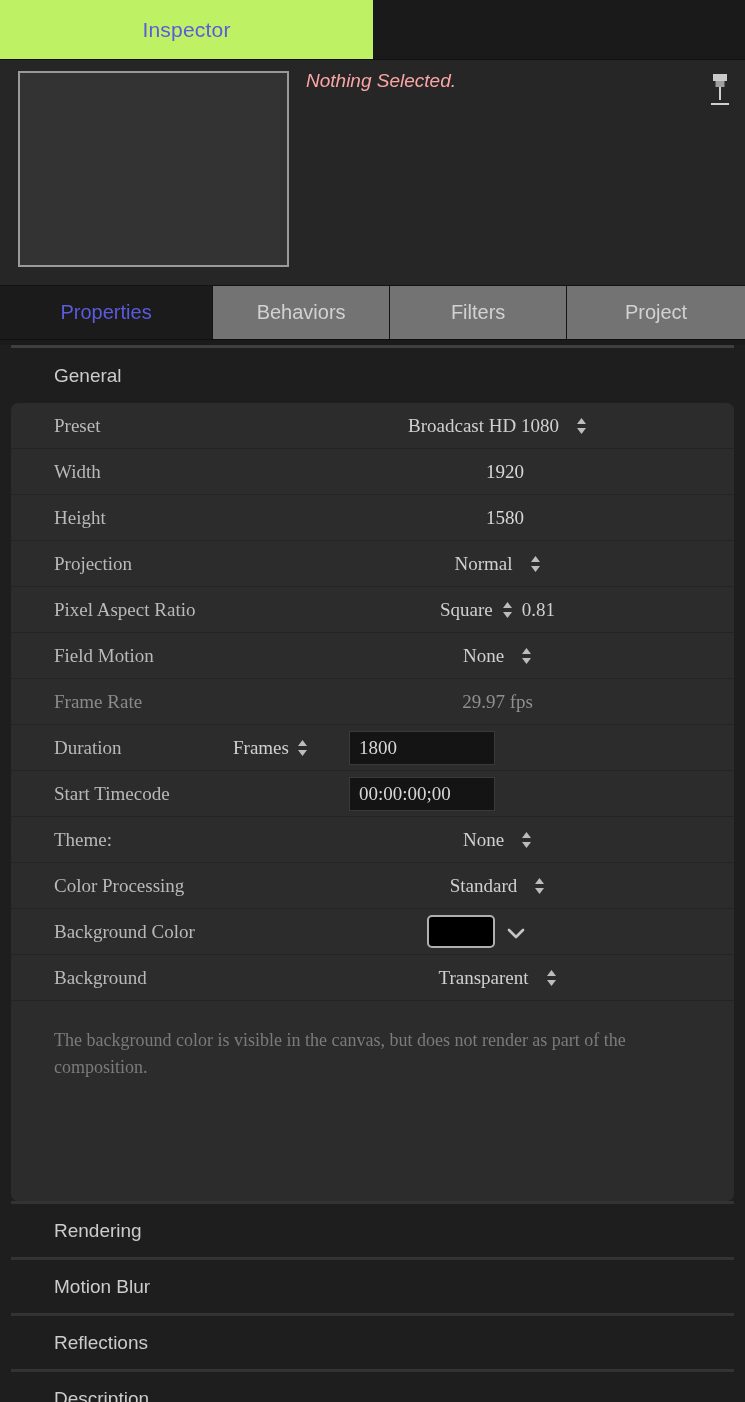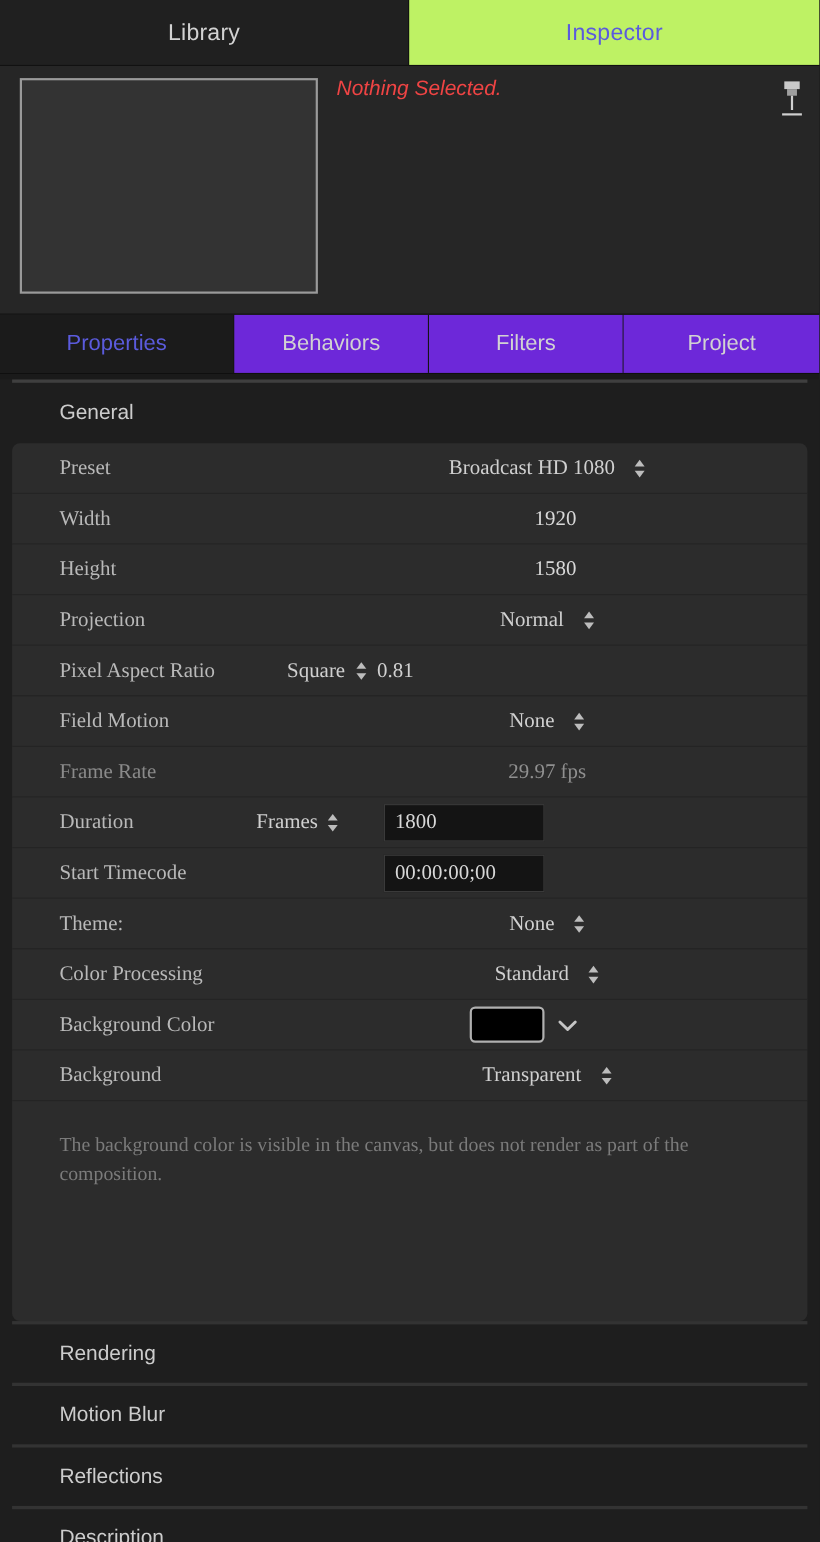--- a/index.html
+++ b/index.html
@@ -59,21 +59,21 @@
     background: #333333;
     border: 2px solid #9a9a9a;
     box-sizing: border-box;
   }
   .nothing-selected {
     position: absolute;
     left: 306px;
     top: 10px;
     font-size: 19px;
     font-style: italic;
-    color: #ef4444;
+    color: #fca5a5;
   }
   .pin-btn {
     position: absolute;
     right: 10px;
     top: 10px;
     width: 30px;
     height: 42px;
   }
 
   
@@ -81,21 +81,21 @@
     display: flex;
     height: 53px;
     background: #232323;
     border-bottom: 1px solid #0f0f0f;
   }
   .i-tab {
     display: flex;
     align-items: center;
     justify-content: center;
     font-size: 20px;
-    background: #6d28d9;
+    background: #737373;
     color: #d2d2d2;
     border-right: 1px solid #141414;
     box-sizing: border-box;
   }
   .i-tab.active {
     background: #1b1b1b;
     color: #5b5bdd;
   }
   .i-tab.t0 { width: 224px; }
   .i-tab.t1 { width: 186px; }
@@ -170,21 +170,21 @@
     color: #d8d8d8;
   }
   .val-par {
     position: absolute;
     left: 250px;
     right: 0;
     top: 0;
     height: 45px;
     display: flex;
     align-items: center;
-    justify-content: flex-start;
+    justify-content: center;
     gap: 9px;
     font-size: 19px;
     color: #d0d0d0;
   }
   .stepper {
     display: inline-block;
     width: 11px;
     height: 20px;
     flex: none;
   }
@@ -251,23 +251,20 @@
     line-height: 53px;
     padding-left: 43px;
     font-size: 19px;
     color: #cccccc;
   }
 </style>
 </head>
 <body>
 
 <div class="window-tabs">
-  <div class="window-tab library">
-    <span>Library</span>
-  </div>
   <div class="window-tab inspector">
     <span>Inspector</span>
   </div>
 </div>
 
 <div class="preview-header">
   <div class="thumb"></div>
   <div class="nothing-selected">Nothing Selected.</div>
   <div class="pin-btn">
     <svg width="30" height="42" viewBox="0 0 30 42">

